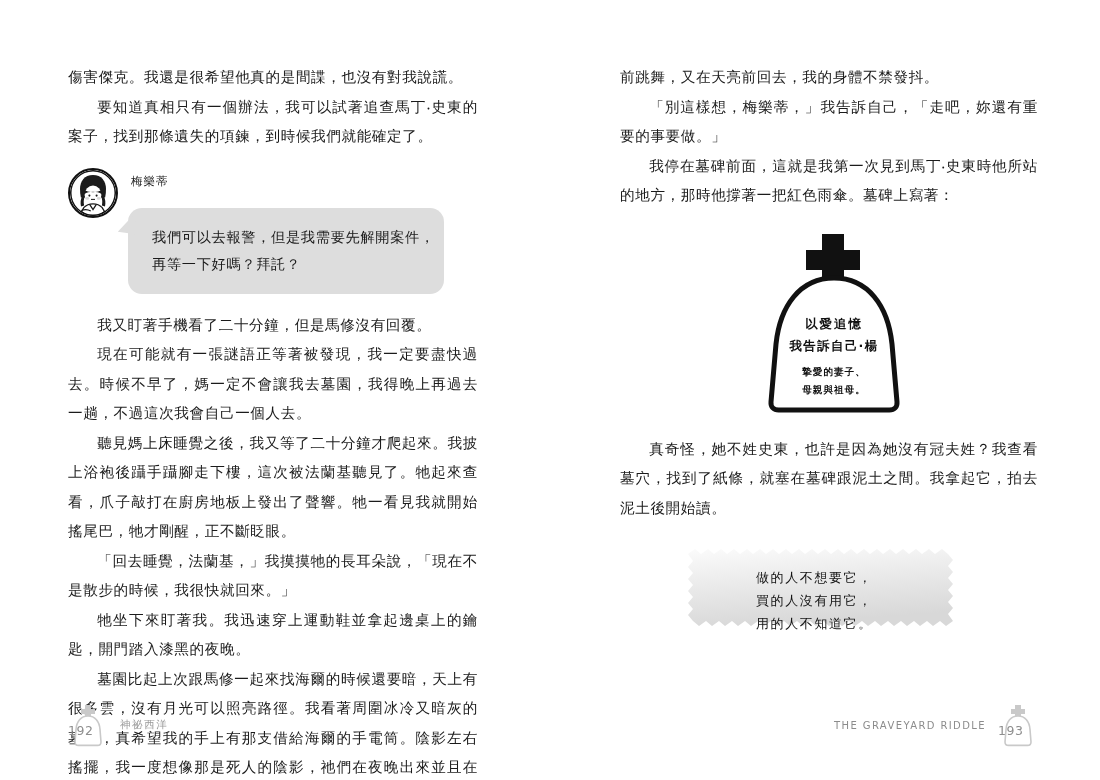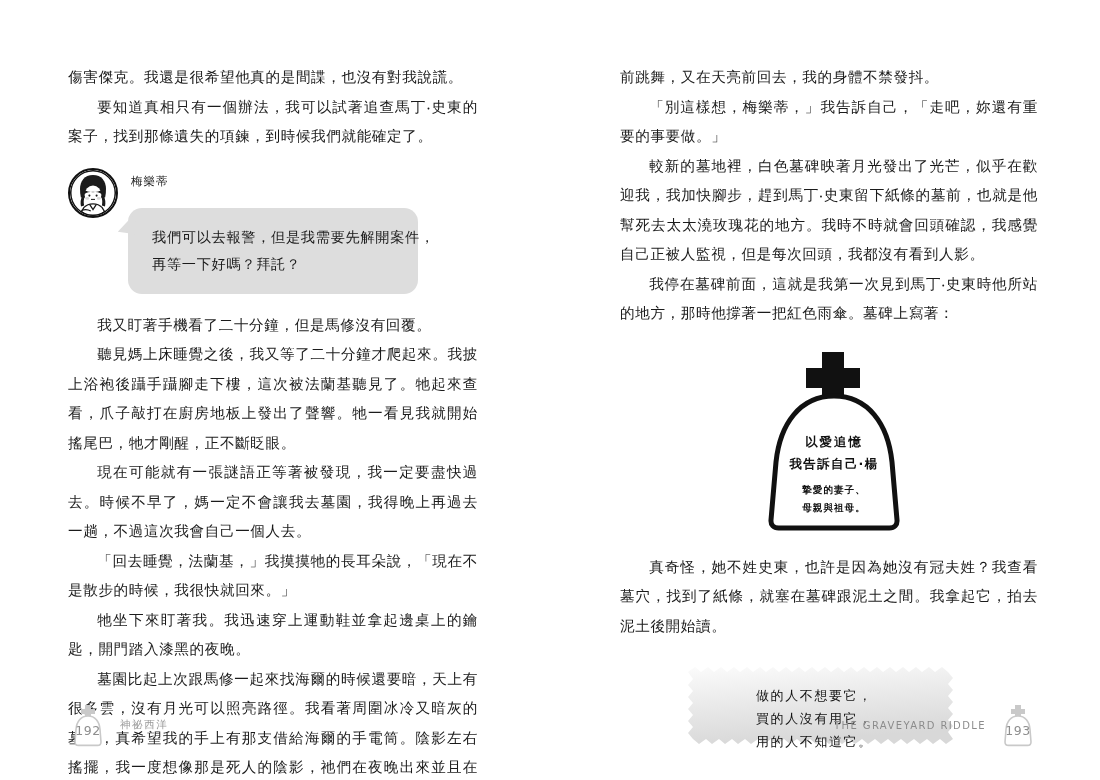--- a/index.html
+++ b/index.html
@@ -75,21 +75,21 @@
   .bubble-wrap {
     margin-top: -10px;
     padding-left: 60px;
     position: relative;
   }
   .bubble {
     position: relative;
     background: #dddddd;
     border-radius: 14px;
     padding: 16px 22px 16px 24px;
-    width: 290px;
+    width: 316px;
     box-sizing: border-box;
   }
   .bubble:before {
     content: "";
     position: absolute;
     left: -11px;
     top: 9px;
     width: 0; height: 0;
     border-right: 20px solid #dddddd;
     border-top: 12px solid transparent;
@@ -159,21 +159,21 @@
   .folio {
     position: relative;
     width: 40px;
     height: 46px;
     flex: 0 0 40px;
   }
   .folio-num {
     position: absolute;
     left: 0; right: 0;
     top: 21px;
-    text-align: center;
+    text-align: left;
     font-size: 12.5px;
     color: #8e8e8e;
     font-family: "DejaVu Sans", "Liberation Sans", sans-serif;
     letter-spacing: 0.5px;
   }
   .footer-label {
     font-size: 10.5px;
     color: #9a9a9a;
     letter-spacing: 1.6px;
     font-family: "DejaVu Sans", "Liberation Sans", sans-serif;
@@ -221,43 +221,42 @@
       </div>
       <div class="bubble-wrap">
         <div class="bubble">
           <div class="bubble-line">我們可以去報警，但是我需要先解開案件，</div>
           <div class="bubble-line">再等一下好嗎？拜託？</div>
         </div>
       </div>
     </div>
 
     <p class="para indent">我又盯著手機看了二十分鐘，但是馬修沒有回覆。</p>
+    <p class="para indent">現在可能就有一張謎語正等著被發現，我一定要盡快過去。時候不早了，媽一定不會讓我去墓園，我得晚上再過去一趟，不過這次我會自己一個人去。</p>
     <p class="para indent">聽見媽上床睡覺之後，我又等了二十分鐘才爬起來。我披上浴袍後躡手躡腳走下樓，這次被法蘭基聽見了。牠起來查看，爪子敲打在廚房地板上發出了聲響。牠一看見我就開始搖尾巴，牠才剛醒，正不斷眨眼。</p>
-    <p class="para indent">現在可能就有一張謎語正等著被發現，我一定要盡快過去。時候不早了，媽一定不會讓我去墓園，我得晚上再過去一趟，不過這次我會自己一個人去。</p>
     <p class="para indent">「回去睡覺，法蘭基，」我摸摸牠的長耳朵說，「現在不是散步的時候，我很快就回來。」</p>
     <p class="para indent">牠坐下來盯著我。我迅速穿上運動鞋並拿起邊桌上的鑰匙，開門踏入漆黑的夜晚。</p>
     <p class="para indent">墓園比起上次跟馬修一起來找海爾的時候還要暗，天上有很多雲，沒有月光可以照亮路徑。我看著周圍冰冷又暗灰的墓碑，真希望我的手上有那支借給海爾的手電筒。陰影左右搖擺，我一度想像那是死人的陰影，祂們在夜晚出來並且在墓穴</p>
 
     <div class="footer footer-left">
       <div class="folio">
         <svg width="40" height="46" viewBox="0 0 40 46" aria-hidden="true">
           <path d="M17 3h6v4h4v5h-4v5h-6v-5h-4V7h4z" fill="#c9c9c9"></path>
           <path d="M20 14c-7 0-11.5 5.5-12 13.5L7 40c0 2.2 1.4 3.4 3.6 3.4h18.8c2.2 0 3.6-1.2 3.6-3.4l-1-12.5C31.5 19.5 27 14 20 14z" fill="#ffffff" stroke="#c9c9c9" stroke-width="1.6"></path>
         </svg>
         <div class="folio-num">192</div>
       </div>
       <div class="footer-label">神祕西洋</div>
     </div>
   </div>
 
   <div class="page page-right">
 
     <p class="para">前跳舞，又在天亮前回去，我的身體不禁發抖。</p>
     <p class="para indent">「別這樣想，梅樂蒂，」我告訴自己，「走吧，妳還有重要的事要做。」</p>
-    <p class="para indent">較新的墓地裡，白色墓碑映著月光發出了光芒，似乎在歡迎我，我加快腳步，趕到馬丁‧史東留下紙條的墓前，也就是他幫死去太太澆玫瑰花的地方。我時不時就會回頭確認，我感覺自己正被人監視，但是每次回頭，我都沒有看到人影。</p>
     <p class="para indent">我停在墓碑前面，這就是我第一次見到馬丁‧史東時他所站的地方，那時他撐著一把紅色雨傘。墓碑上寫著：</p>
 
     <div class="grave-fig">
       <div style="position:relative;width:148px;height:192px;">
         <svg width="148" height="192" viewBox="0 0 148 192" aria-hidden="true">
           <path d="M62 2h22v16h16v20H84v20H62V38H46V18h16z" fill="#111111"></path>
           <path d="M74 46C40 46 20 74 16 112l-5 58c-.4 5 2.6 8 7.6 8h110.8c5 0 8-3 7.6-8l-5-58C128 74 108 46 74 46z" fill="#ffffff" stroke="#111111" stroke-width="5" stroke-linejoin="round"></path>
         </svg>
         <div class="grave-inscription gi-1">以愛追憶</div>
         <div class="grave-inscription gi-2">我告訴自己‧楊</div>

